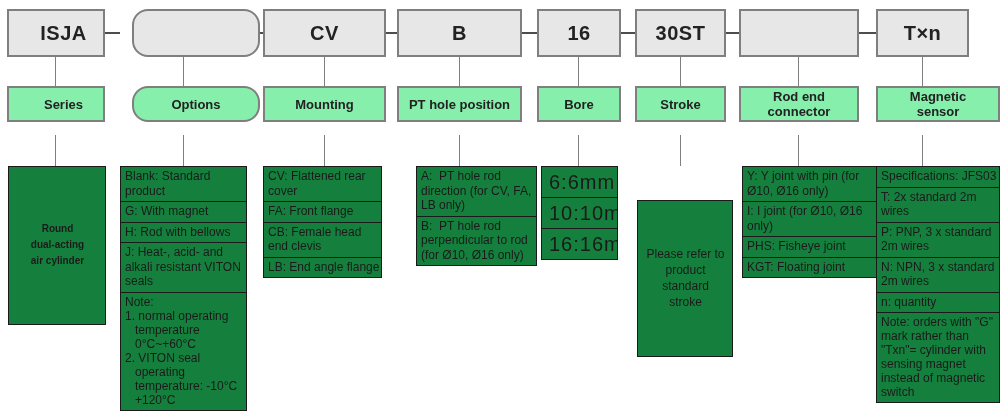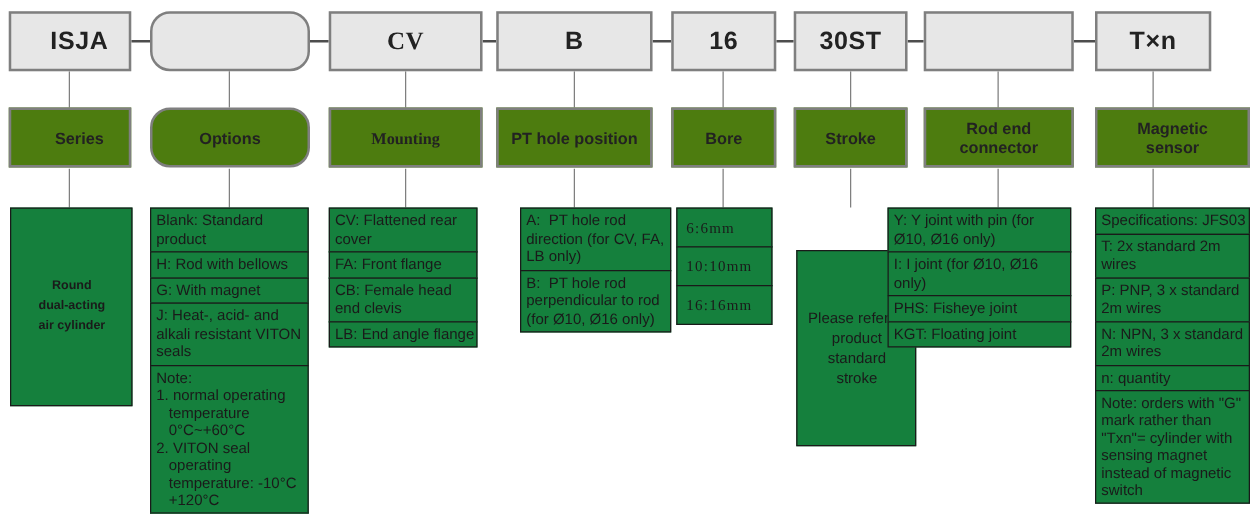--- a/index.html
+++ b/index.html
@@ -9,56 +9,56 @@
     font-family:"Liberation Sans", sans-serif;
   }
   
   .codebox {
     position:absolute; top:9px; height:48px; box-sizing:border-box;
     background:#e7e7e7; border:2px solid #7f7f7f;
     display:flex; align-items:center; justify-content:center;
     font-weight:bold; font-size:20px; letter-spacing:.5px; color:#222;
   }
   .labelbox {
-    position:absolute; top:86px; height:48px; box-sizing:border-box;
-    background:#4d7c0f; border:2px solid #7f7f7f;
+    position:absolute; top:86px; height:36px; box-sizing:border-box;
+    background:#86efac; border:2px solid #7f7f7f;
     display:flex; align-items:center; justify-content:center;
     font-weight:bold; font-size:13px; line-height:15px; text-align:center;
     white-space:pre; color:#222;
   }
   
   .details { position:absolute; top:166px; }
   .cell {
     box-sizing:border-box; background:#15803d; border:1px solid #1a1a1a;
     margin-top:-1px; padding:2px 3px 3px 4px;
     font-size:12px; line-height:14.5px; white-space:pre; overflow:hidden;
   }
   .details .cell:first-child { margin-top:0; }
   .cell.center { display:flex; align-items:center; justify-content:center; text-align:center; }
   .cell.bold { font-weight:bold; font-size:10px; line-height:16px; }
   .series-cell { height:159px; }
   .stroke-cell { height:157px; line-height:16px; }
   .note-cell { line-height:14px; }
-  .bore-cell { font-size:12px; line-height:24px; padding:3px 2px 3px 7px; letter-spacing:1px; font-family:Liberation Serif, serif; }
+  .bore-cell { font-size:20px; line-height:24px; padding:3px 2px 3px 7px; letter-spacing:1px; font-family:Liberation Sans, sans-serif; }
   .sliver { height:9px; }
   
   .c1 .codebox, .c1 .labelbox { left:7px;  width:98px;padding-left:15px; }
   .c1 .details { left:8px;  width:98px; }
-  .c2 .codebox, .c2 .labelbox { left:120px; width:128px;border-radius:16px; }
+  .c2 .codebox, .c2 .labelbox { left:132px; width:128px;border-radius:16px; }
   .c2 .details { left:120px; width:127px; }
-  .c3 .codebox, .c3 .labelbox { left:263px; width:123px;font-family:Liberation Serif, serif; }
+  .c3 .codebox, .c3 .labelbox { left:263px; width:123px; }
   .c3 .details { left:263px; width:119px; }
   .c4 .codebox, .c4 .labelbox { left:397px; width:125px; }
   .c4 .details { left:416px; width:121px; }
   .c5 .codebox, .c5 .labelbox { left:537px; width:84px; }
   .c5 .details { left:541px; width:77px; }
   .c6 .codebox, .c6 .labelbox { left:635px; width:91px; }
   .c6 .details { left:637px; width:96px;margin-top:34px; }
   .c7 .codebox, .c7 .labelbox { left:739px; width:120px; }
-  .c7 .details { left:710px; width:147px; }
+  .c7 .details { left:742px; width:147px; }
   .c8 .codebox { left:876px; width:93px; }
   .c8 .labelbox { left:876px; width:124px; }
   .c8 .details { left:876px; width:124px; }
   
   .hline { position:absolute; top:32px; height:2px; background:#4d4d4d; }
   .vline { position:absolute; width:1px; background:#7f7f7f; }
   .v-top { top:57px; height:29px; }
   .v-mid { top:135px; height:31px; }
 </style>
 </head>
@@ -100,22 +100,22 @@
 air cylinder</div>
     </div>
   </div>
 
   <div class="c2">
     <div class="codebox"></div>
     <div class="labelbox">Options</div>
     <div class="details">
       <div class="cell">Blank: Standard
 product</div>
+      <div class="cell">G: With magnet</div>
       <div class="cell">H: Rod with bellows</div>
-      <div class="cell">G: With magnet</div>
       <div class="cell">J: Heat-, acid- and
 alkali resistant VITON
 seals</div>
       <div class="cell note-cell">Note:
 1. normal operating
    temperature
    0°C~+60°C
 2. VITON seal
    operating
    temperature: -10°C

